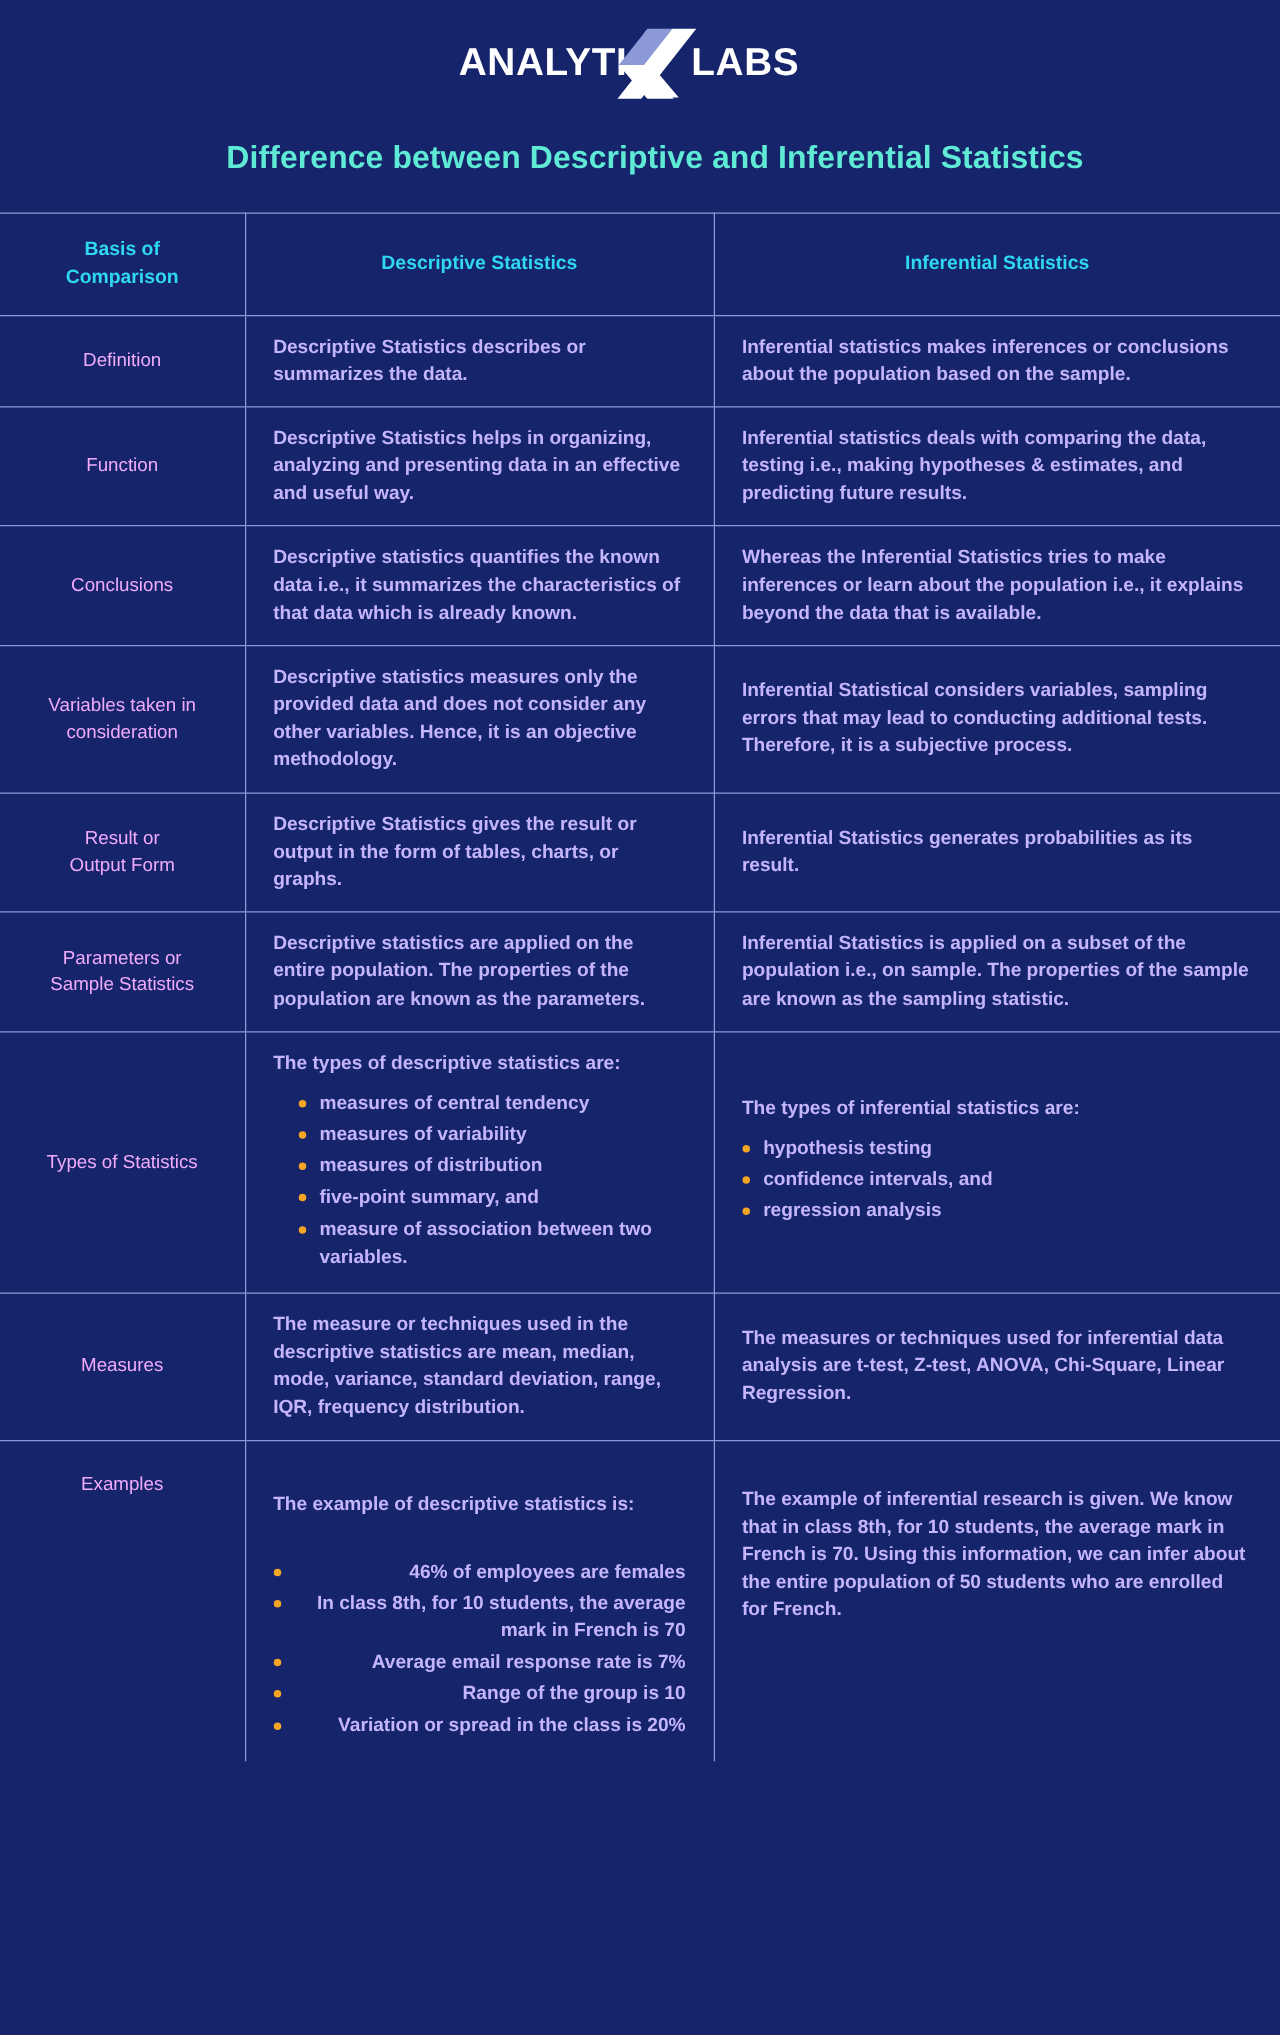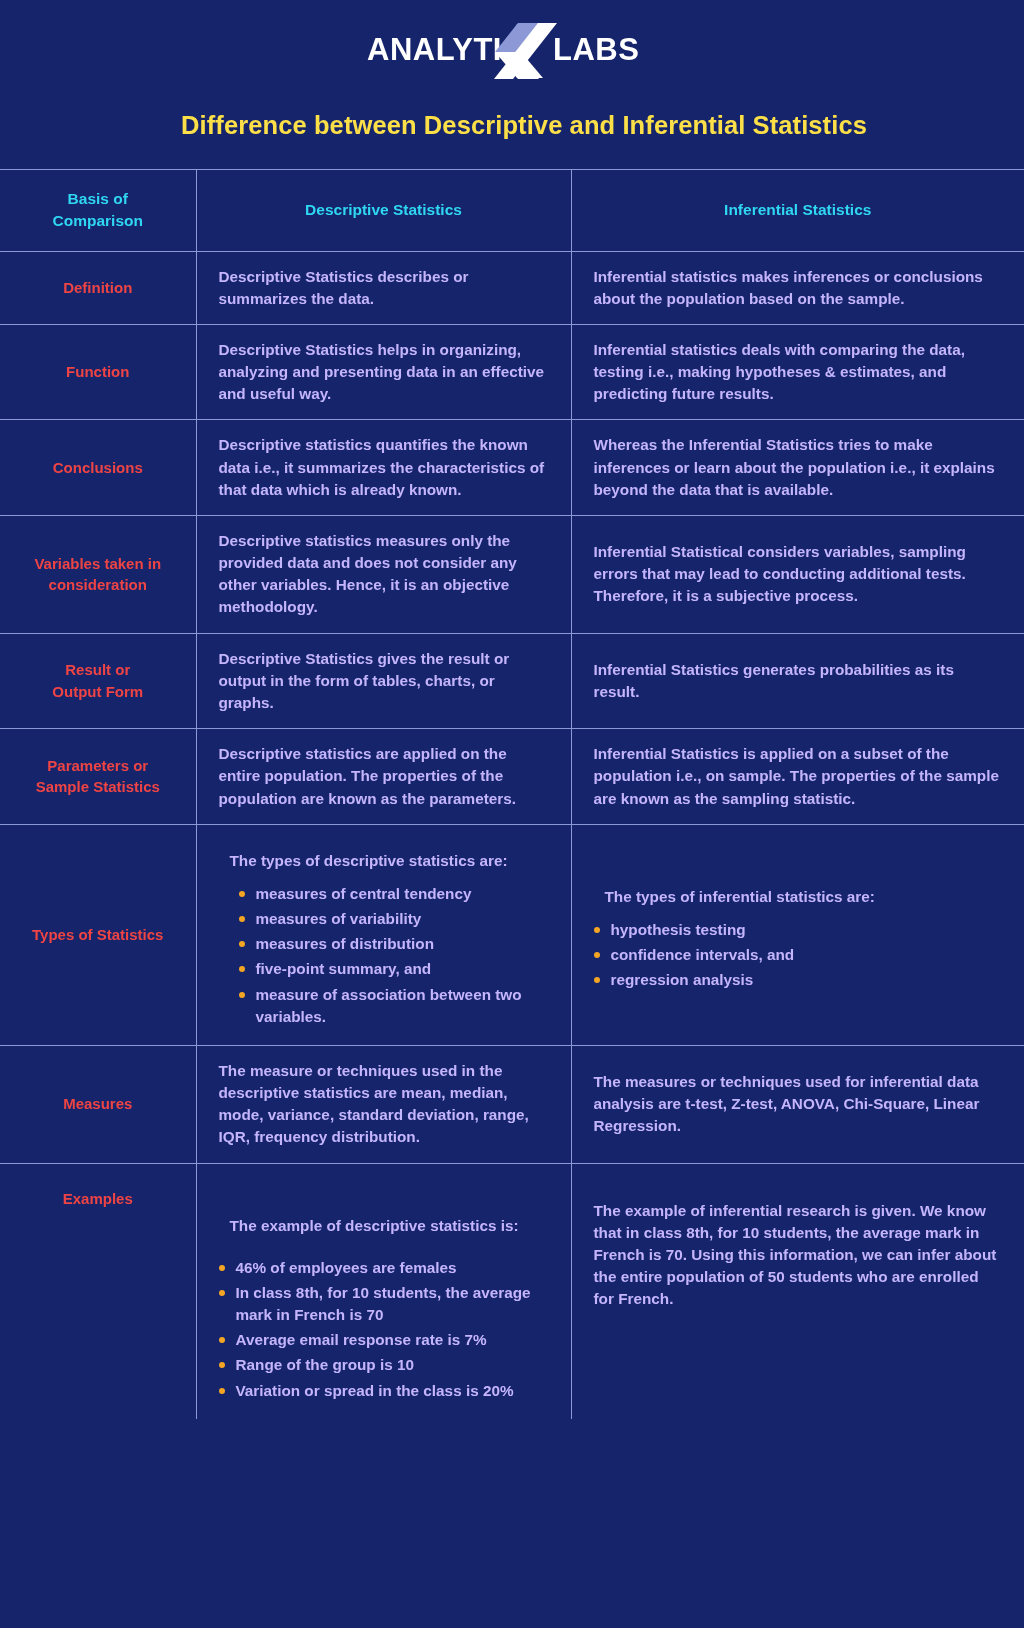--- a/index.html
+++ b/index.html
@@ -36,21 +36,21 @@
     height: 58px;
     line-height: 58px;
     user-select: none;
   }
   .logo-svg { display: block; }
 
   .deck-title {
     margin: 26px 0 0 0;
     font-size: 25.5px;
     font-weight: bold;
-    color: #fde047;
+    color: #5eead4;
     letter-spacing: 0.1px;
     line-height: 1.2;
     padding-left: 24px;
   }
 
   
   .table {
     margin-top: 28px;
     width: 1024px;
     border-collapse: collapse;
@@ -83,23 +83,23 @@
     line-height: 1.45;
     height: 82px;
     padding-top: 10px;
     padding-bottom: 10px;
   }
 
   
   td.basis {
     text-align: center;
     font-size: 15px;
-    font-weight: bold;
-    line-height: 1.45;
-    color: #ef4444;
+    font-weight: normal;
+    line-height: 1.45;
+    color: #f0abfc;
   }
 
   
   td.body-cell {
     font-size: 15.3px;
     font-weight: bold;
     line-height: 1.45;
     color: #c4b5fd;
   }
 
@@ -123,21 +123,21 @@
     content: "";
     position: absolute;
     left: 0;
     top: 8px;
     width: 6px;
     height: 6px;
     border-radius: 50%;
     background: #F4A524;
   }
 
-  .lead { margin: 11px; }
+  .lead { margin: 0; }
 </style>
 </head>
 <body>
 
 <div class="page">
 
   <div class="header">
 
     <div class="logo-wrap">
       <svg class="logo-svg" width="290" height="58" viewBox="0 0 290 58" aria-label="ANALYTIXLABS">
@@ -258,21 +258,21 @@
           <span>Measures</span>
         </td>
         <td class="body-cell">The measure or techniques used in the descriptive statistics are mean, median, mode, variance, standard deviation, range, IQR, frequency distribution.</td>
         <td class="body-cell">The measures or techniques used for inferential data analysis are t-test, Z-test, ANOVA, Chi-Square, Linear Regression.</td>
       </tr>
 
       <tr>
         <td class="basis va-top" style="padding-top:24px;">Examples</td>
         <td class="body-cell va-top" style="padding-top:40px;">
           <p class="lead">The example of descriptive statistics is:</p>
-          <ul class="bul" style="margin-top:20px;">
+          <ul class="bul" style="margin-top:32px;text-align:right;">
             <li>46% of employees are females</li>
             <li>In class 8th, for 10 students, the average mark in French is 70</li>
             <li>Average email response rate is 7%</li>
             <li>Range of the group is 10</li>
             <li>Variation or spread in the class is 20%</li>
           </ul>
         </td>
         <td class="body-cell va-top" style="padding-top:36px;">The example of inferential research is given. We know that in class 8th, for 10 students, the average mark in French is 70. Using this information, we can infer about the entire population of 50 students who are enrolled for French.</td>
       </tr>
 

